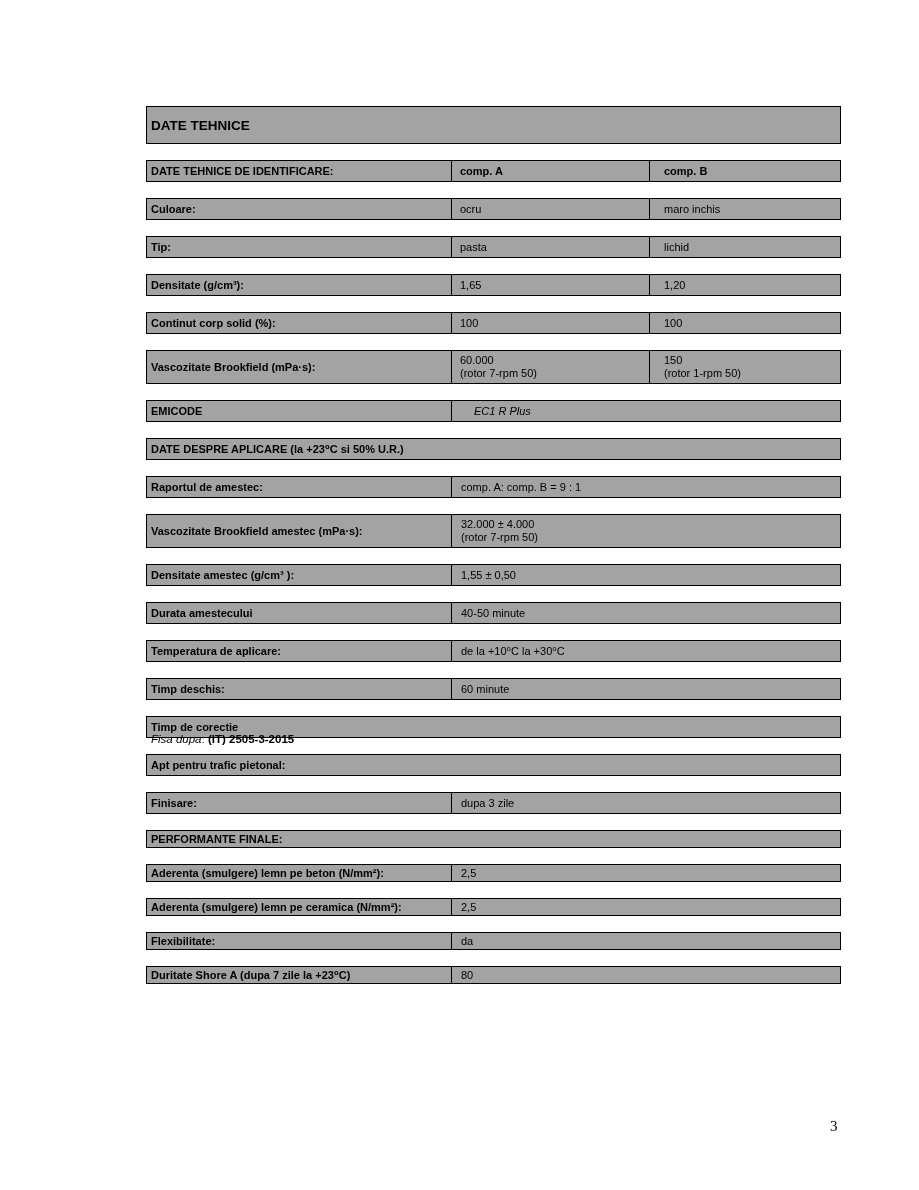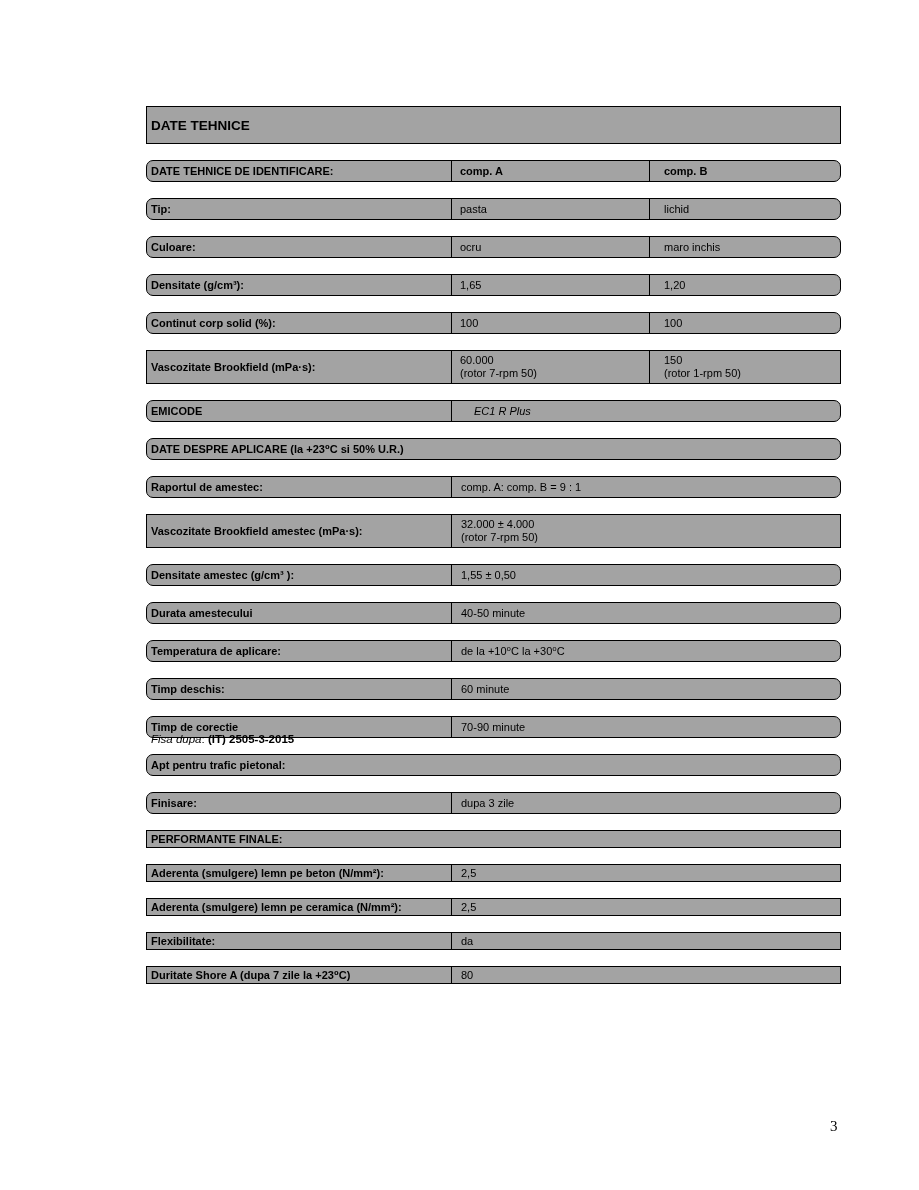--- a/index.html
+++ b/index.html
@@ -14,21 +14,21 @@
 
   .trow{
     box-sizing:border-box;
     border:1.5px solid #000;
     margin-bottom:16px;
     display:flex;
     align-items:stretch;
     background:#a3a3a3;
   }
   .h-title{height:38px;}
-  .h-n{height:22px;border-radius:7px;}
+  .h-n{height:22px;}
   .h-tall{height:34px;}
   .h-s{height:18px;}
 
   .cell{
     box-sizing:border-box;
     display:flex;align-items:center;
     font-size:11px;line-height:13px;
     overflow:hidden;white-space:nowrap;
   }
   .pre{white-space:pre-line;}
@@ -65,29 +65,29 @@
       <div class="cell title-cell">DATE TEHNICE</div>
     </div>
 
     <div class="trow h-n">
       <div class="cell c1">DATE TEHNICE DE IDENTIFICARE:</div>
       <div class="cell c2 bold">comp. A</div>
       <div class="cell c3 bold">comp. B</div>
     </div>
 
     <div class="trow h-n">
+      <div class="cell c1">Culoare:</div>
+      <div class="cell c2">ocru</div>
+      <div class="cell c3">maro inchis</div>
+    </div>
+
+    <div class="trow h-n">
       <div class="cell c1">Tip:</div>
       <div class="cell c2">pasta</div>
       <div class="cell c3">lichid</div>
-    </div>
-
-    <div class="trow h-n">
-      <div class="cell c1">Culoare:</div>
-      <div class="cell c2">ocru</div>
-      <div class="cell c3">maro inchis</div>
     </div>
 
     <div class="trow h-n">
       <div class="cell c1">Densitate (g/cm³):</div>
       <div class="cell c2">1,65</div>
       <div class="cell c3">1,20</div>
     </div>
 
     <div class="trow h-n">
       <div class="cell c1">Continut corp solid (%):</div>
@@ -138,21 +138,20 @@
       <div class="cell cspan">de la +10⁰C la +30⁰C</div>
     </div>
 
     <div class="trow h-n">
       <div class="cell c1">Timp deschis:</div>
       <div class="cell cspan">60 minute</div>
     </div>
 
     <div class="trow h-n">
       <div class="cell c1">Timp de corectie</div>
-      <div class="cell cspan">70-90 minute</div>
     </div>
 
     <div class="trow h-n">
       <div class="cell c1">Apt pentru trafic pietonal:</div>
     </div>
 
     <div class="trow h-n">
       <div class="cell c1">Finisare:</div>
       <div class="cell cspan">dupa 3 zile</div>
     </div>

